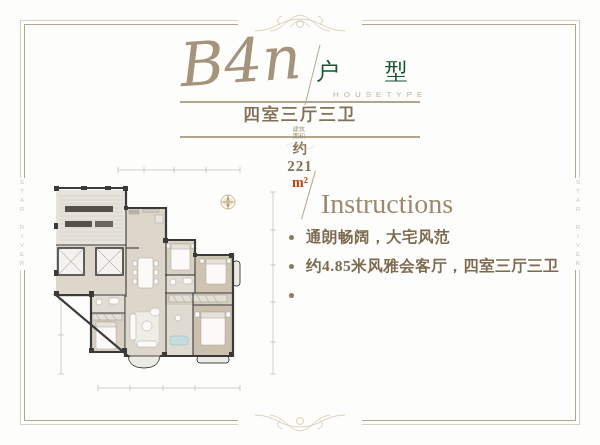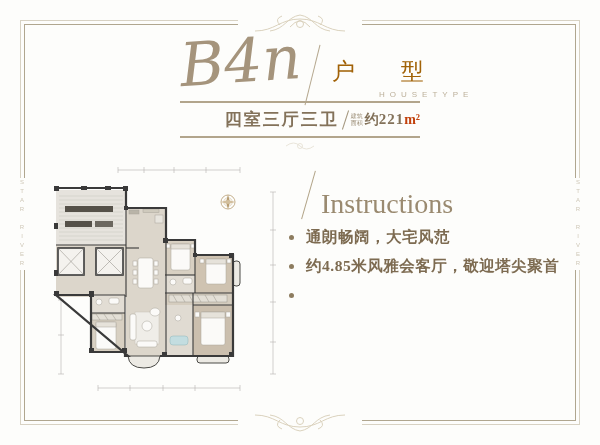--- a/index.html
+++ b/index.html
@@ -22,34 +22,33 @@
     font-family:"Liberation Sans","DejaVu Sans",sans-serif;user-select:none;
   }
   
   .unit-code{
     position:absolute;left:168px;top:30px;width:145px;text-align:center;
     font-family:"DejaVu Serif",serif;font-style:italic;
     font-size:60px;color:#a5947c;line-height:1.05;transform:rotate(-4deg);
   }
   .hdr-slash{position:absolute;left:312px;top:44px;width:1px;height:62px;background:#b5a88f;transform:rotate(14deg);}
   .category-cn{
-    position:absolute;left:332px;top:56px;font-size:23px;color:#a16207;
+    position:absolute;left:316px;top:56px;font-size:23px;color:#14532d;
     letter-spacing:20px;white-space:nowrap;
   }
   .category-en{
     position:absolute;left:333px;top:90px;font-size:8px;color:#bcb09a;
     letter-spacing:5px;white-space:nowrap;
     font-family:"Liberation Sans","DejaVu Sans",sans-serif;
-    margin-left:46px;
   }
   
   .area-box{
     position:absolute;left:180px;top:101px;width:240px;height:33px;
     border-top:2px solid #b2a58c;border-bottom:2px solid #b2a58c;
-    display:flex;align-items:center;justify-content:flex-end;
+    display:flex;align-items:center;justify-content:space-between;flex-direction:column;
   }
   .spec-cn{font-size:17px;font-weight:bold;color:#83725a;letter-spacing:2px;}
   .area-slash{width:1px;height:20px;background:#a4977e;transform:rotate(18deg);margin:0 5px 0 6px;}
   .area-tiny{font-size:6px;line-height:1.15;color:#9a8c74;text-align:center;margin-right:2px;}
   .area-about{font-size:14px;font-weight:bold;color:#83725a;}
   .area-value{font-size:15px;font-weight:bold;color:#83725a;letter-spacing:1px;}
   .area-unit{font-size:14px;font-weight:bold;color:#c2410c;}
   .mini-ornament{position:absolute;left:282px;top:138px;width:36px;height:16px;opacity:.55;}
   
   .ins-title{position:absolute;left:298px;top:176px;display:flex;align-items:flex-end;height:42px;}
@@ -128,21 +127,21 @@
     <span class="ins-title-en">Instructions</span>
   </div>
 
   <ul class="ins-list">
     <li>
         <span class="ins-dot"></span>
         <span class="ins-text">通朗畅阔，大宅风范</span>
       </li>
     <li>
         <span class="ins-dot"></span>
-        <span class="ins-text">约4.85米风雅会客厅，敬迎塔尖聚首</span>
+        <span class="ins-text">约4.85米风雅会客厅，四室三厅三卫</span>
       </li>
     <li>
         <span class="ins-dot"></span>
       </li>
   </ul>
 
   <svg class="plan" width="252" height="240" viewBox="0 0 252 240">
 
     <g stroke="#b5b3ae" stroke-width="0.6">
       <line x1="75" y1="10" x2="197" y2="10"></line>

